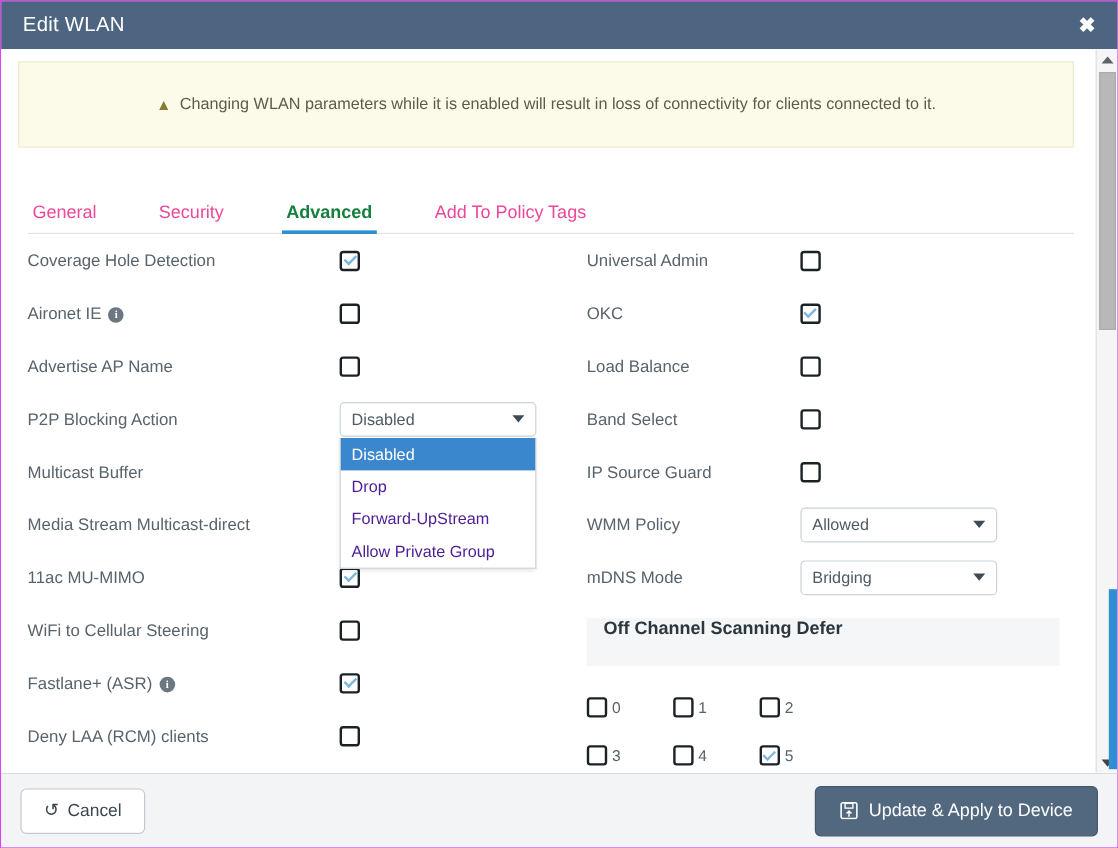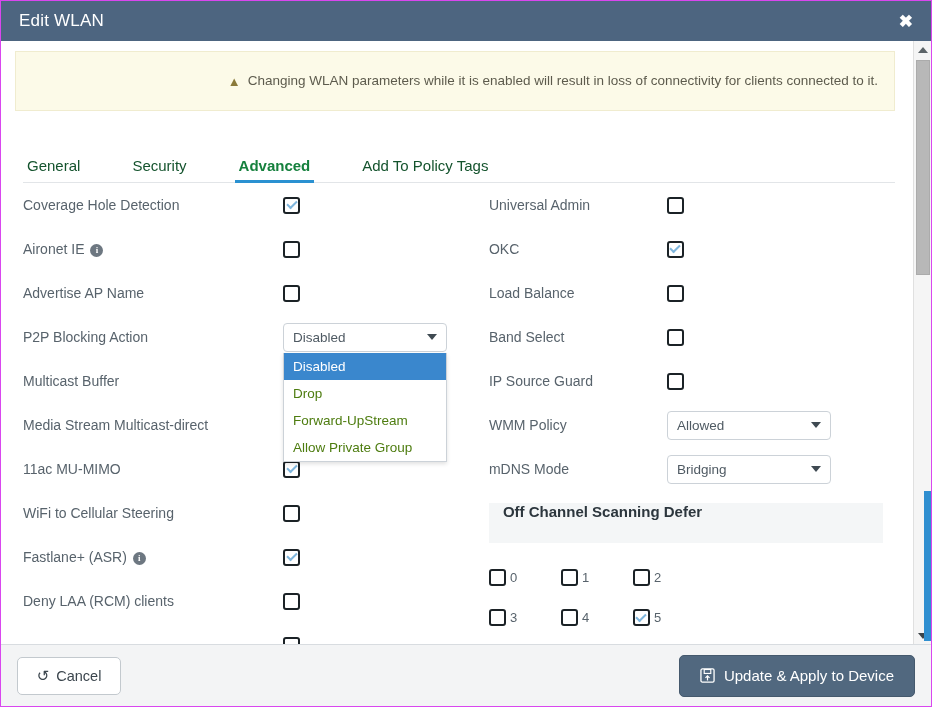--- a/index.html
+++ b/index.html
@@ -60,24 +60,24 @@
     width: 908px;
     height: 100%;
     overflow: hidden;
   }
 
   
   .warning {
     margin: 10px 14px 0 14px;
     background: #fcfae8;
     border: 1px solid #f0eccf;
-    height: 60px;
-    display: flex;
-    align-items: center;
-    justify-content: flex-end;
+    height: 72px;
+    display: flex;
+    align-items: center;
+    justify-content: center;
     padding: 0 16px;
   }
   .warning-text {
     font-size: 13.5px;
     color: #5d5b4d;
   }
   .warn-icon {
     display: inline-block;
     margin-right: 7px;
     color: #8a7a3a;
@@ -88,21 +88,21 @@
   
   .tabs {
     margin: 36px 14px 0 22px;
     border-bottom: 1px solid #e2e5e8;
     display: flex;
     align-items: flex-end;
     height: 36px;
   }
   .tab {
     font-size: 15px;
-    color: #14532d;
+    color: #ec4899;
     padding: 0 4px 8px 4px;
     margin-right: 44px;
     cursor: pointer;
     position: relative;
     white-space: nowrap;
   }
   .tab.active {
     color: #15803d;
     font-weight: bold;
   }
@@ -209,21 +209,21 @@
     border-top: none;
     box-shadow: 0 2px 4px rgba(0,0,0,.12);
     z-index: 40;
   }
   .dd-item {
     height: 27px;
     display: flex;
     align-items: center;
     padding: 0 9px;
     font-size: 13.5px;
-    color: #4d7c0f;
+    color: #4c1d95;
     cursor: pointer;
     white-space: nowrap;
   }
   .dd-item.selected {
     background: #3a87cd;
     color: #ffffff;
   }
 
   
   .section-head {

